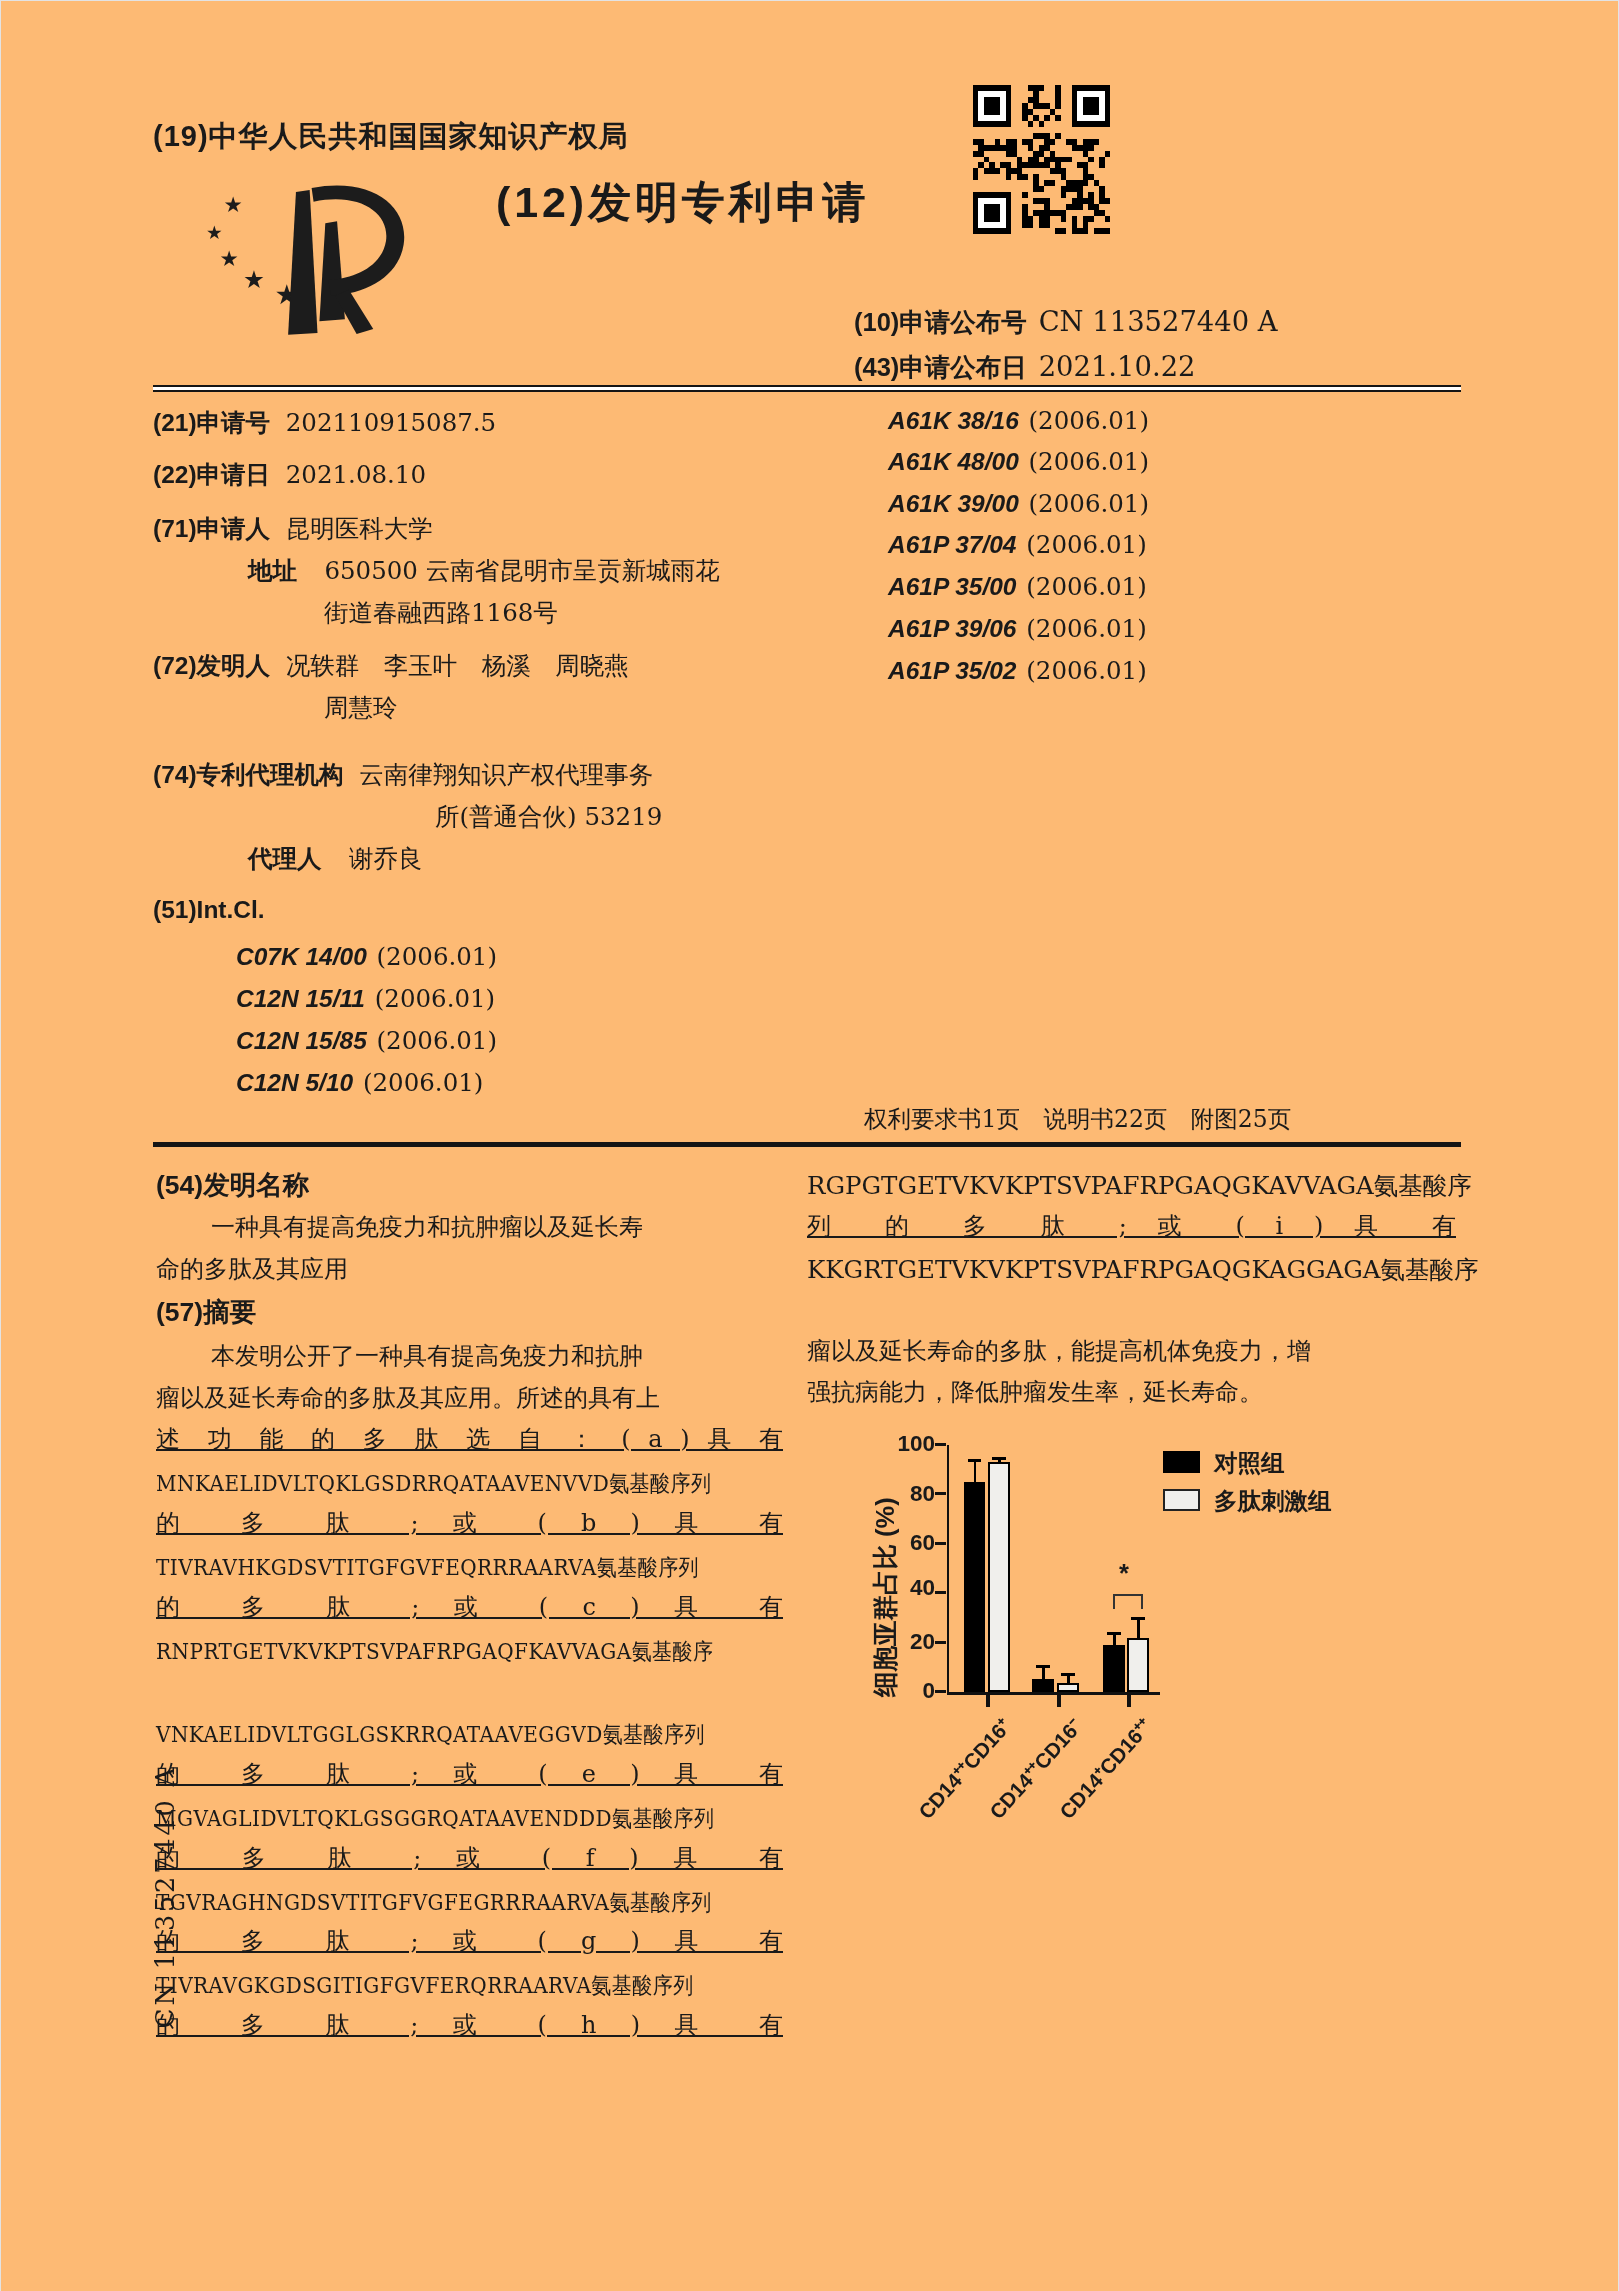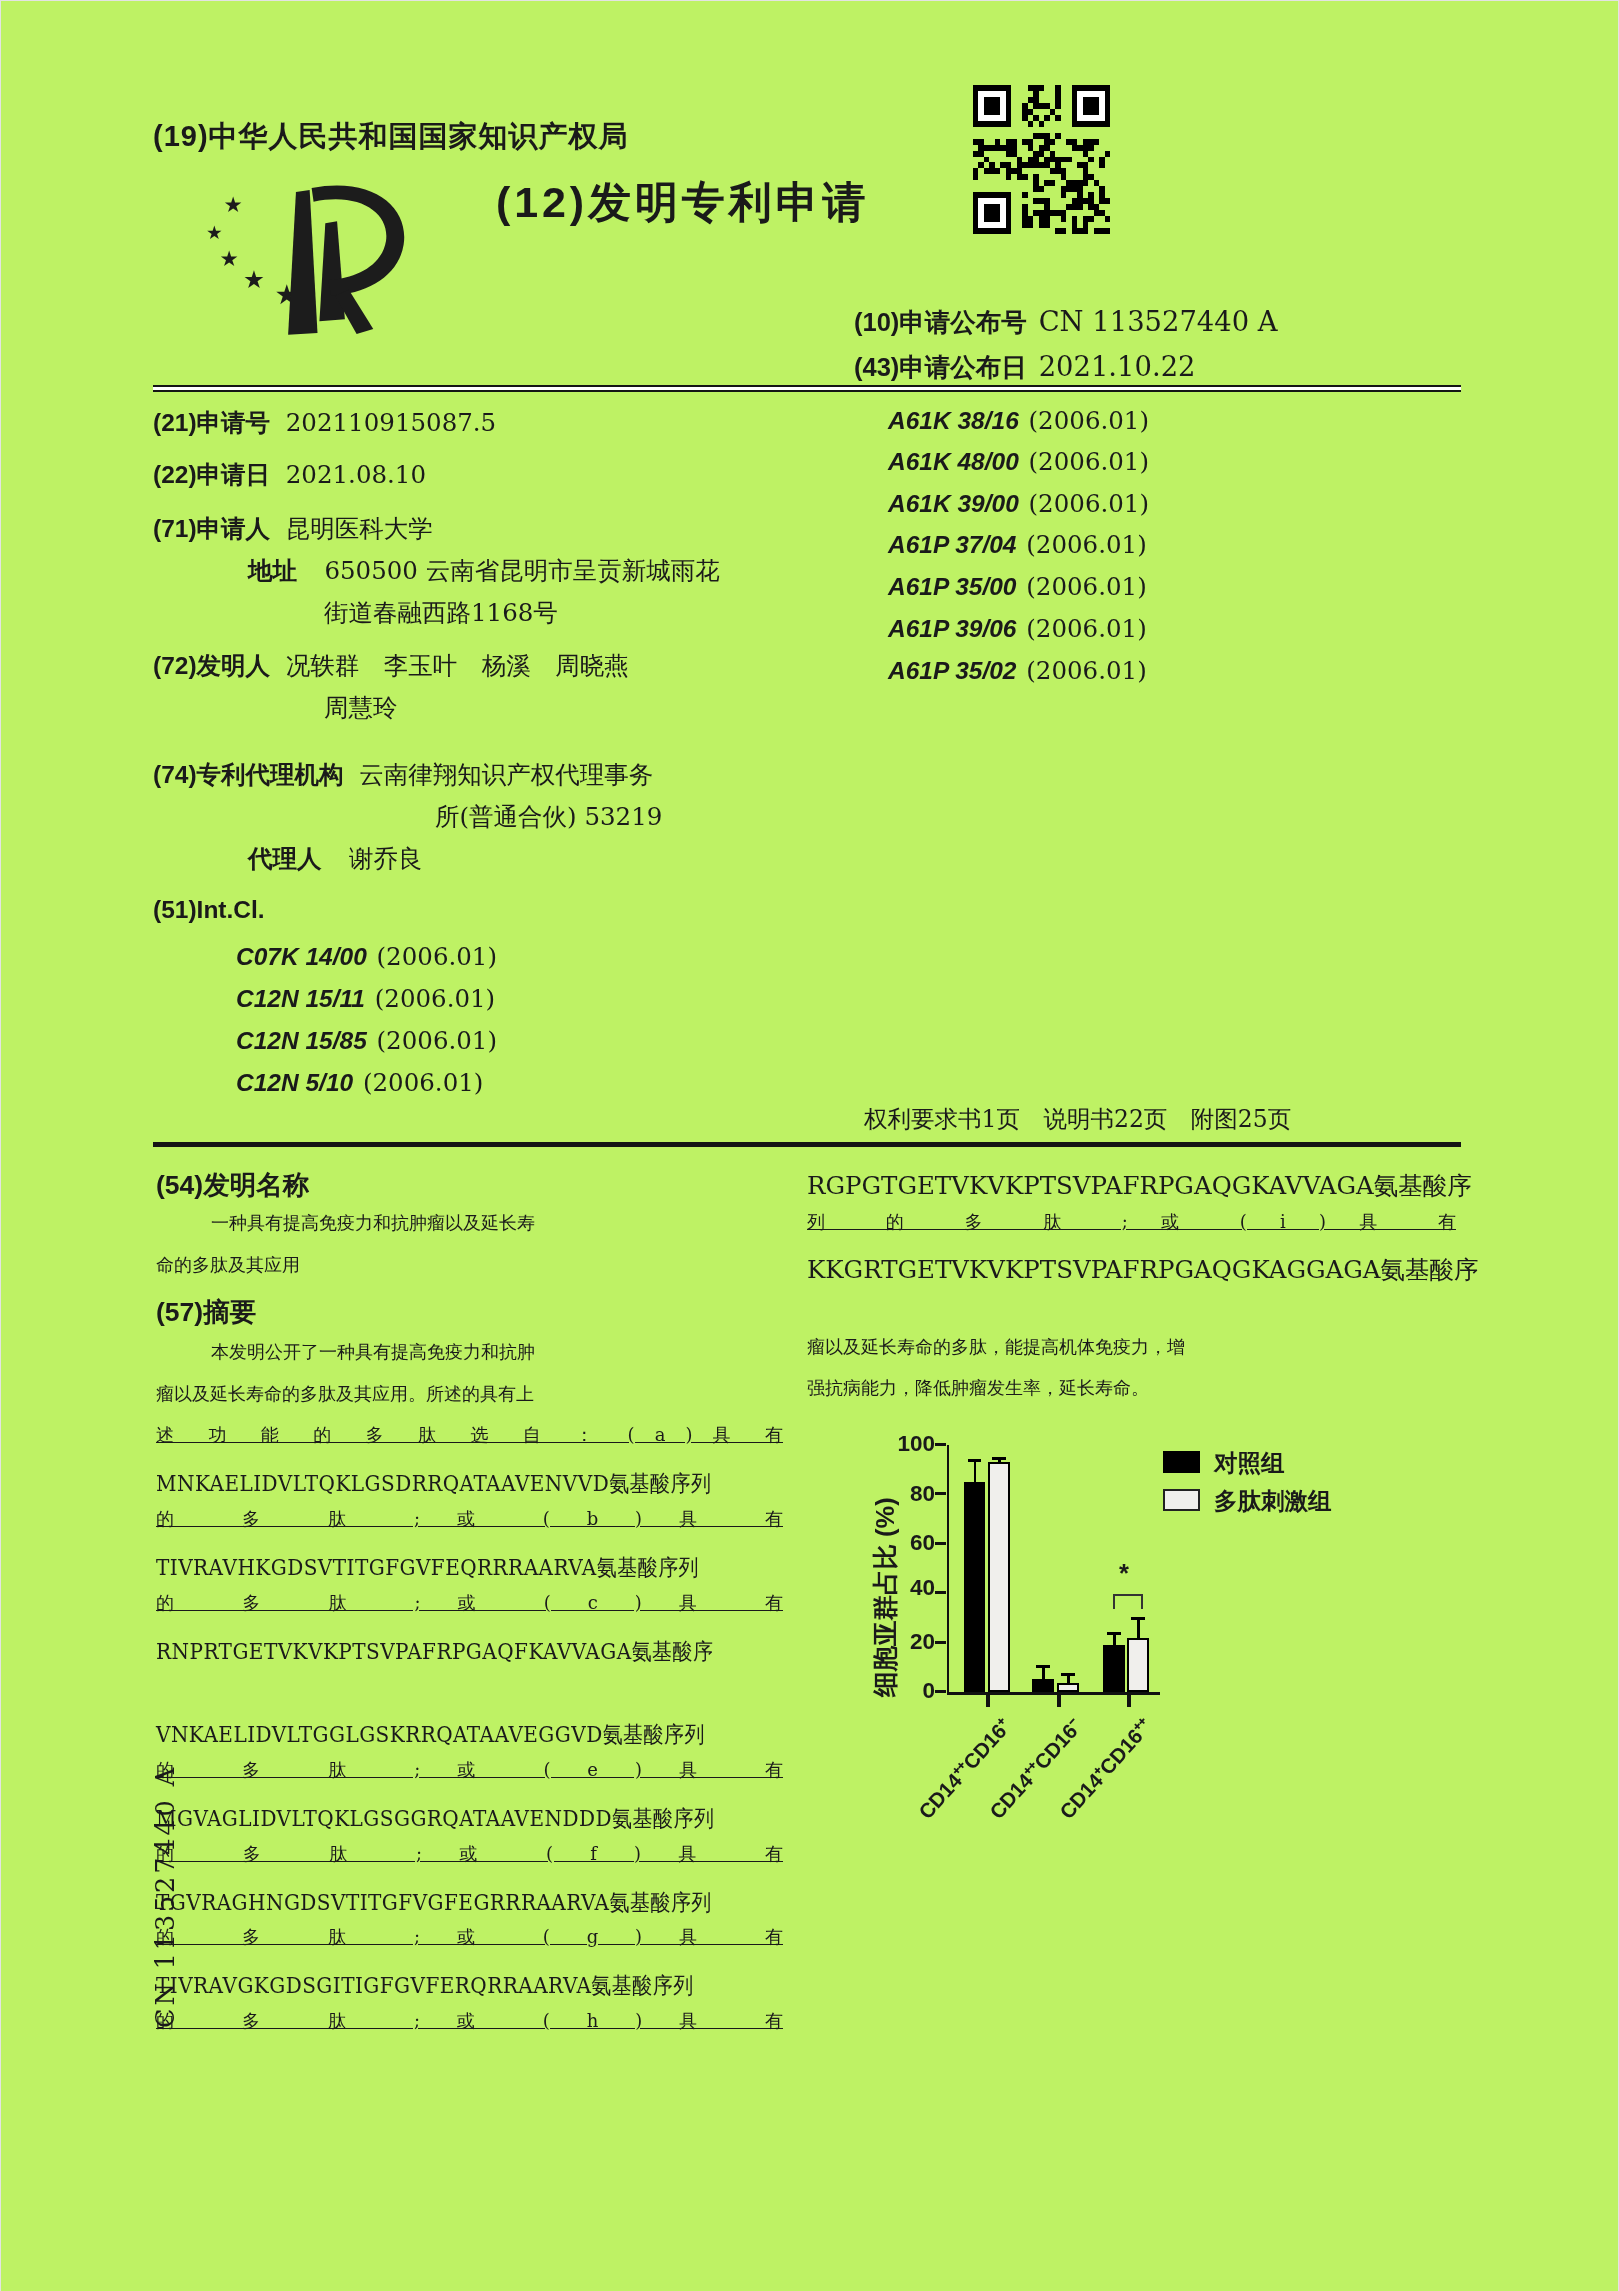--- a/index.html
+++ b/index.html
@@ -1,37 +1,37 @@
 <!DOCTYPE html>
 <html><head>
 <meta charset="utf-8">
 <style>
   html,body{margin:0;padding:0;background:#fff;}
-  .page{position:relative;width:1619px;height:2292px;background:#bef264;overflow:hidden;
+  .page{position:relative;width:1619px;height:2292px;background:#fdba74;overflow:hidden;
         color:#1a1a1a;font-family:"DejaVu Serif",serif;border:1px solid #e3e3e3;box-sizing:border-box;}
   .abs{position:absolute;}
   .hei{font-family:"Liberation Sans",sans-serif;font-weight:700;}
 
   .org{font-size:29px;letter-spacing:1px;}
   .doctype{font-size:43px;letter-spacing:3.9px;}
   .pubrow{font-size:24.5px;white-space:nowrap;}
   .pubrow .lab{font-family:"Liberation Sans",sans-serif;font-weight:700;margin-right:11.8px;font-size:25.5px;}
   .pubrow .val{font-size:27.4px;}
   .rule-double{height:2.9px;border-top:2.9px solid #151515;border-bottom:2.9px solid #151515;background:#fff;}
   .rule-thick{height:4.9px;background:#151515;}
 
   .bib{font-size:24.5px;white-space:nowrap;}
   .bib .lab{font-family:"Liberation Sans",sans-serif;font-weight:700;margin-right:15.7px;}
   .bib .lab2{font-family:"Liberation Sans",sans-serif;font-weight:700;margin-right:27.4px;}
   .ipc .code{font-family:"Liberation Sans",sans-serif;font-weight:700;font-style:italic;font-size:24.5px;margin-right:9.8px;}
   .ipc .ver{font-size:24.5px;text-align:center;}
   .pages{font-size:23.5px;}
 
   .seclab{font-size:26.5px;font-family:"Liberation Sans",sans-serif;font-weight:700;}
-  .bodyline{font-size:18px;width:627px;white-space:nowrap;}
+  .bodyline{font-size:24px;width:627px;white-space:nowrap;}
   .col-r{width:649px;}
   .spread{text-align:justify;text-align-last:justify;white-space:normal;text-decoration:underline;}
   .ind{text-indent:55px;}
   .seq-l{font-size:22.5px;transform:scaleX(.89);transform-origin:0 50%;letter-spacing:0.5px;}
   .seq-r{font-size:24.5px;}
 
   .sidecode{left:149px;top:2027px;transform:rotate(-90deg);transform-origin:0 0;
             font-size:25.5px;letter-spacing:2.9px;white-space:nowrap;}
 
   

